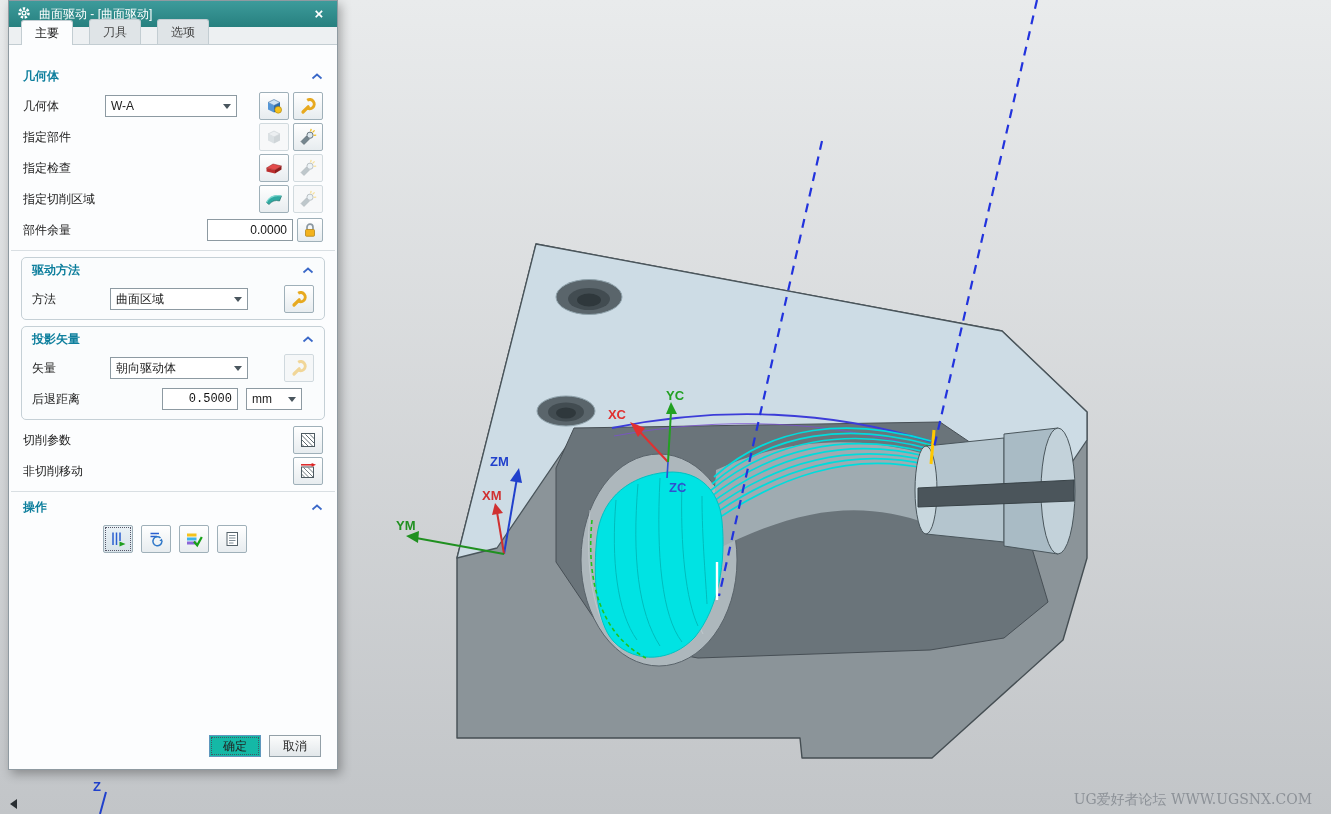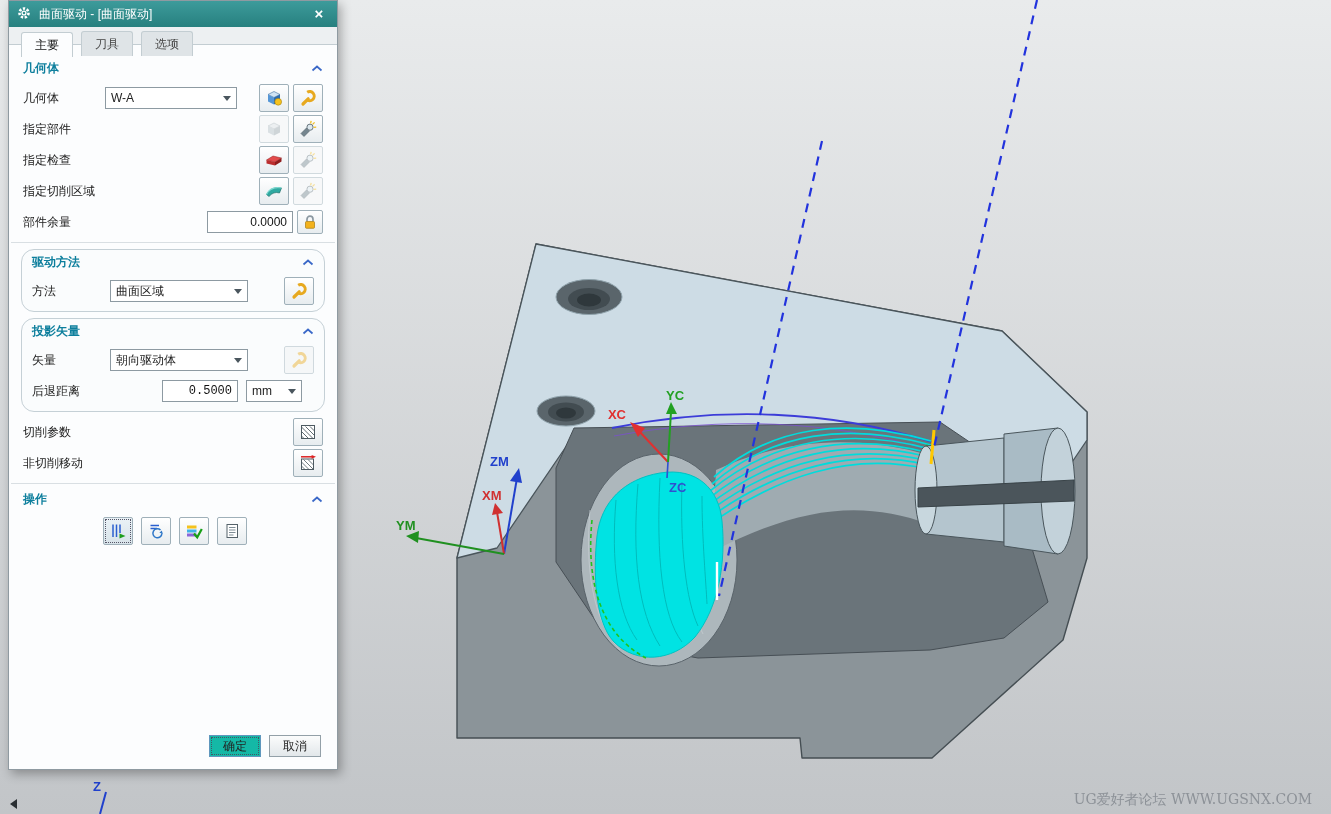--- a/index.html
+++ b/index.html
@@ -4,43 +4,43 @@
 <style>
   *{box-sizing:border-box;margin:0;padding:0}
   html,body{width:1331px;height:814px;overflow:hidden;font-family:"Liberation Sans",sans-serif;font-size:12px;color:#222;background:#cfd2d4}
   #app{position:relative;width:1331px;height:814px;overflow:hidden}
   .scene{position:absolute;left:0;top:0}
   
   .dialog{position:absolute;left:8px;top:0;width:330px;height:770px;background:#fcfdfe;border:1px solid #8f9aa1;box-shadow:3px 4px 10px rgba(0,0,0,.3);display:flex;flex-direction:column}
   .titlebar{height:26px;background:linear-gradient(#3d9b9b,#27807f);display:flex;align-items:center;padding:0 8px;gap:8px;color:#fff;flex:0 0 auto}
   .titlebar .title{flex:1;font-size:12px}
   .titlebar .close{width:20px;text-align:center;font-size:15px;font-weight:bold;cursor:pointer;line-height:20px}
-  .tabs{display:flex;align-items:flex-start;height:18px;background:#edf0f2;border-bottom:1px solid #c3cdd2;padding:4px 0 0 12px;gap:8px;flex:0 0 auto}
+  .tabs{display:flex;align-items:flex-end;height:18px;background:#edf0f2;border-bottom:1px solid #c3cdd2;padding:4px 0 0 12px;gap:16px;flex:0 0 auto}
   .tab{height:25px;padding:0 13px;display:flex;align-items:center;background:#dfe4e7;border:1px solid #c3cdd2;border-bottom:none;border-radius:3px 3px 0 0;color:#444;cursor:pointer}
   .tab.active{background:#fcfdfe;color:#111;position:relative;top:1px}
-  .dlg-body{flex:1 1 auto;overflow:hidden;padding-top:10px}
+  .dlg-body{flex:1 1 auto;overflow:hidden;padding-top:18px}
   .sec-h{height:26px;display:flex;align-items:center;padding:0 14px;color:#0e7f9d;font-weight:bold}
   .sec-h .chev{margin-left:auto;display:flex;align-items:center;cursor:pointer}
   .group .sec-h{height:24px;padding:0 10px;font-weight:bold}
   .row{display:flex;align-items:center;padding:0 14px;margin:3px 0;min-height:28px}
   .group .row{padding:0 10px}
   .lbl{flex:0 0 auto}
   .w82{flex:0 0 82px}.w86{flex:0 0 86px}.w132{flex:0 0 132px}
   .spacer{flex:1 1 auto}
   .combo{display:flex;align-items:center;height:22px;border:1px solid #8d9aa2;background:#fff;padding:0 5px;gap:11px;cursor:pointer}
   .combo .val{flex:1;white-space:nowrap;overflow:hidden}
   .combo .arr{flex:0 0 auto;width:0;height:0;border-left:4px solid transparent;border-right:4px solid transparent;border-top:5px solid #4a565e}
   .tin{height:22px;border:1px solid #8d9aa2;background:#fff;padding:0 5px;text-align:right;font:12px "Liberation Sans",sans-serif;color:#111}
   .icon-btn{width:30px;height:28px;border:1px solid #9fb0b9;border-radius:2px;background:linear-gradient(#ffffff,#e7ecef);display:flex;align-items:center;justify-content:center;cursor:pointer;margin-left:4px;flex:0 0 auto}
   .icon-btn.small{width:26px;height:24px}
   .icon-btn.disabled{opacity:.45;background:#f1f3f4;cursor:default}
   .icon-btn.focused{outline:1px dotted #556;outline-offset:-3px;background:linear-gradient(#eaf2f7,#d8e3e9)}
   .ic{width:18px;height:18px;display:block}
   .chev-svg{width:12px;height:7px;display:block}
-  .group{border:1px solid #c5d0d6;border-radius:13px;background:#fafcfd;margin:6px 12px;padding-bottom:3px}
+  .group{border:1px solid #c5d0d6;border-radius:5px;background:#fafcfd;margin:6px 12px;padding-bottom:3px}
   .group .group{margin:5px 8px;background:#f6fafb}
   .hr{border-top:1px solid #d9dfe3;margin:6px 2px 2px}
   .actions-row{display:flex;justify-content:center;gap:4px;padding:5px 0 10px}
   .footer{margin-top:auto;display:flex;justify-content:flex-end;gap:8px;padding:10px 16px 12px;flex:0 0 auto}
   .btn{min-width:52px;height:22px;border:1px solid #93a0a8;background:linear-gradient(#fbfcfc,#e2e7ea);font:12px "Liberation Sans",sans-serif;cursor:pointer;color:#222}
   .btn.primary{background:#14b8a6;border-color:#5f97bd;outline:1px dotted #456;outline-offset:-3px}
   
   .res-arrow{position:absolute;left:10px;top:799px;width:0;height:0;border-top:5px solid transparent;border-bottom:5px solid transparent;border-right:7px solid #2a2f33;cursor:pointer}
 </style>
 </head>

